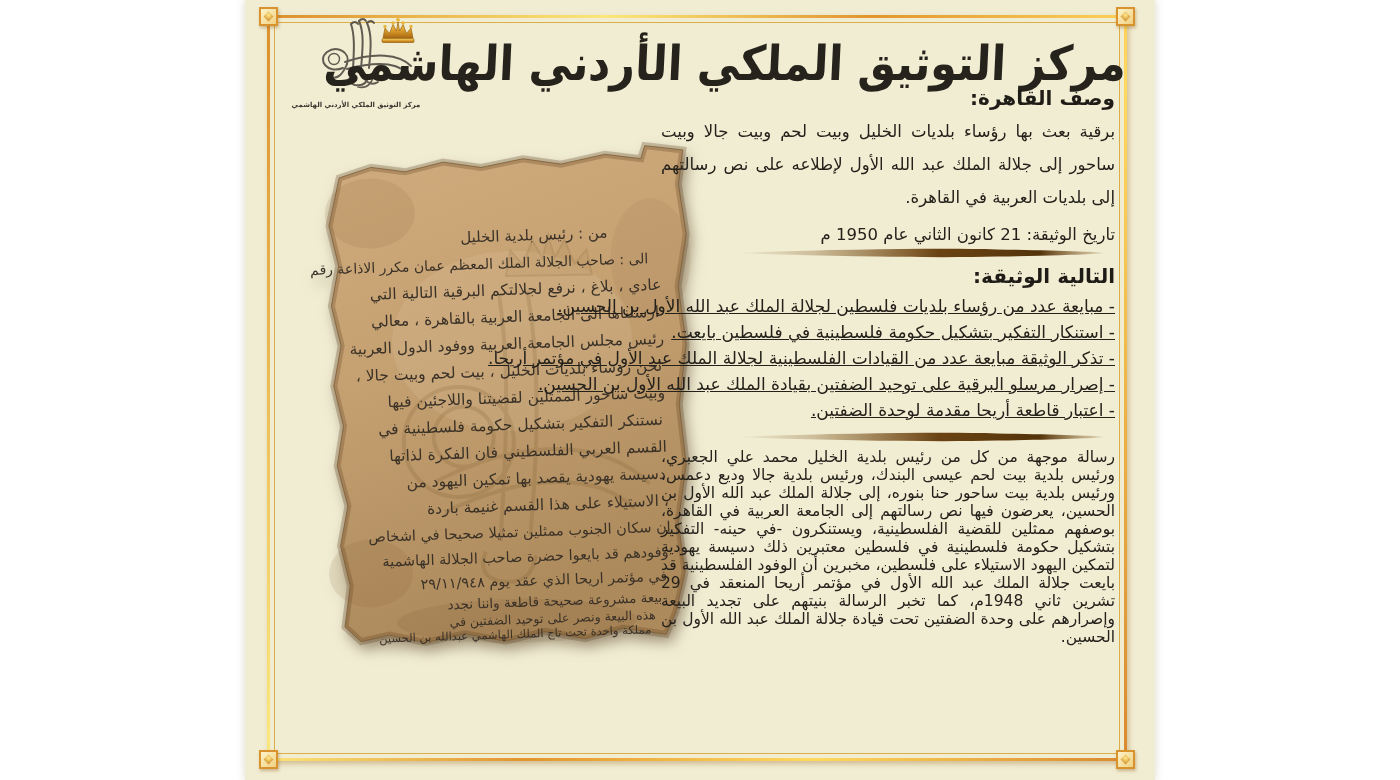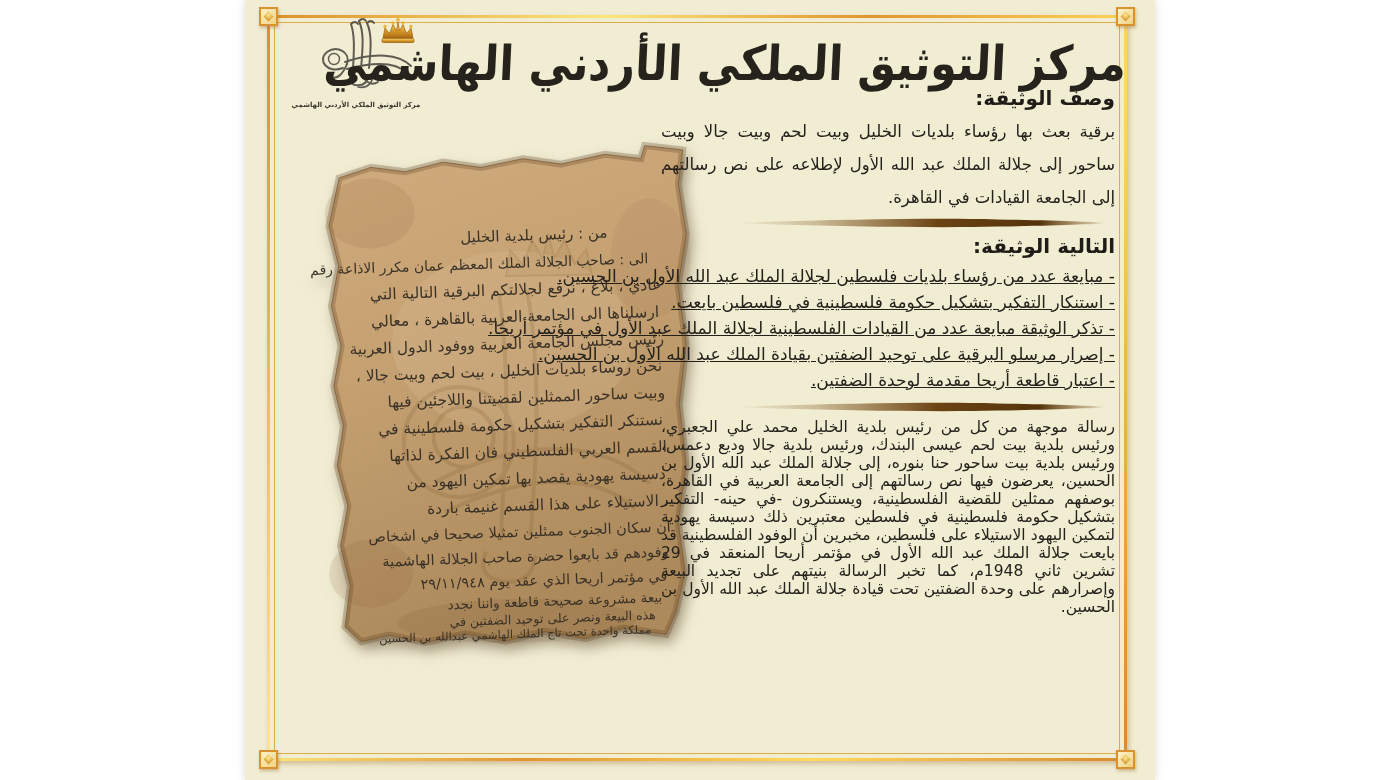--- a/index.html
+++ b/index.html
@@ -200,24 +200,25 @@
         <text x="342" y="466" font-size="13.5">بيعة مشروعة صحيحة قاطعة واننا نجدد</text>
         <text x="335" y="483" font-size="12.5">هذه البيعة ونصر على توحيد الضفتين في</text>
         <text x="330" y="497" font-size="11.5">مملكة واحدة تحت تاج الملك الهاشمي عبدالله بن الحسين</text>
       </g>
     </svg>
   </div>
 
   <div class="content">
 
     <section>
-      <h2 class="section-title">وصف الوثيقة:</h2>
-      <p class="para">برقية بعث بها رؤساء بلديات الخليل وبيت لحم وبيت جالا وبيت ساحور إلى جلالة الملك عبد الله الأول لإطلاعه على نص رسالتهم إلى الجامعة القيادات في القاهرة.</p>
+      <h2 class="section-title">وصف القاهرة:</h2>
+      <p class="para">برقية بعث بها رؤساء بلديات الخليل وبيت لحم وبيت جالا وبيت ساحور إلى جلالة الملك عبد الله الأول لإطلاعه على نص رسالتهم إلى بلديات العربية في القاهرة.</p>
     </section>
 
+    <p class="date-line">تاريخ الوثيقة: 21 كانون الثاني عام 1950 م</p>
 
     <svg class="divider" viewBox="0 0 380 12">
       <defs>
         <linearGradient id="divg" x1="0" y1="0" x2="1" y2="0">
           <stop offset="0" stop-color="#7a4f15" stop-opacity="0"></stop>
           <stop offset="0.22" stop-color="#7a4f15" stop-opacity="0.3"></stop>
           <stop offset="0.55" stop-color="#6b4313"></stop>
           <stop offset="0.82" stop-color="#54330a"></stop>
           <stop offset="0.96" stop-color="#7a4f15" stop-opacity="0.3"></stop>
           <stop offset="1" stop-color="#7a4f15" stop-opacity="0"></stop>

